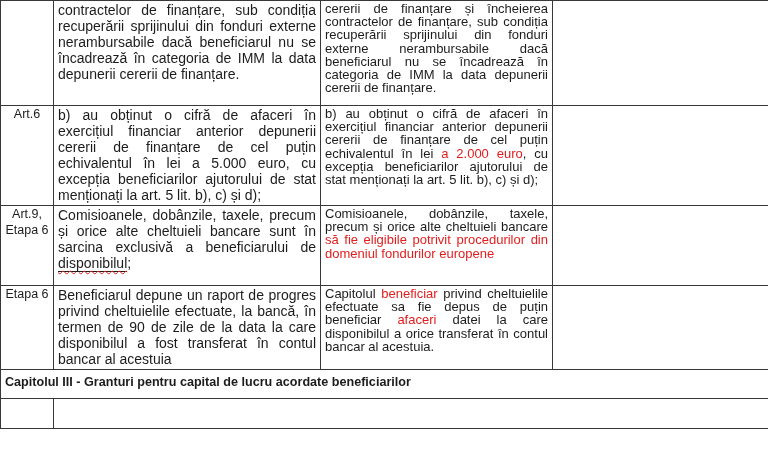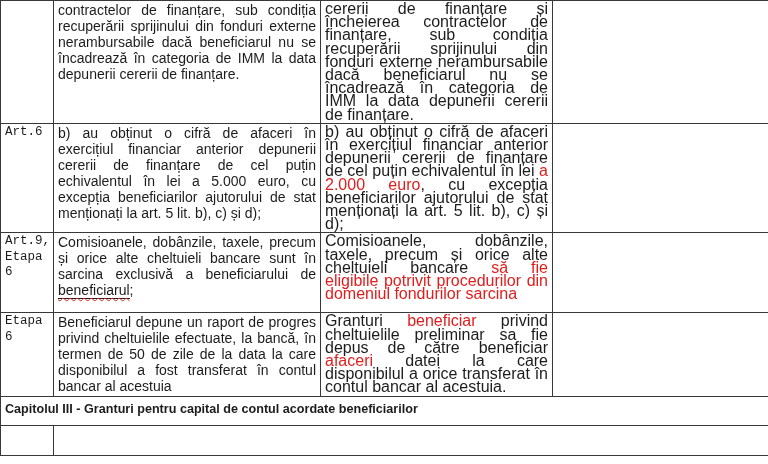--- a/index.html
+++ b/index.html
@@ -15,23 +15,23 @@
   }
   table.doc{
     border-collapse:collapse;table-layout:fixed;width:768px;
   }
   td{
     border:1px solid var(--border);
     vertical-align:top;
     padding:1px 4px 2px 4px;
     overflow:hidden;
   }
-  .cell-ref{font-size:12.5px;line-height:15.5px;text-align:left;font-family:Liberation Mono, monospace;}
+  .cell-ref{font-size:12.5px;line-height:15.5px;text-align:center;}
   .cell-original{font-size:14px;line-height:16px;text-align:justify;}
-  .cell-amended{font-size:16px;line-height:13.2px;text-align:justify;}
+  .cell-amended{font-size:13px;line-height:13.2px;text-align:justify;}
   .cell-notes{}
   .chapter-cell{font-weight:700;font-size:12.6px;line-height:15px;padding:5px 4px 5px 4px;text-align:left;}
   .seg-normal{}
   .seg-red{color:var(--red);}
   .seg-underline{
     border-bottom:1px solid var(--ink);
     text-decoration:underline wavy var(--spell) 1px;
     text-underline-offset:2px;
   }
 </style>
@@ -53,31 +53,31 @@
         <td class="cell-notes"></td>
       </tr>
       <tr style="height: 100px;">
         <td class="cell-ref">Art.6</td>
         <td class="cell-original"><span class="seg-normal">b) au obținut o cifră de afaceri în exercițiul financiar anterior depunerii cererii de finanțare de cel puțin echivalentul în lei a 5.000 euro, cu excepția beneficiarilor ajutorului de stat menționați la art. 5 lit. b), c)  și d);</span></td>
         <td class="cell-amended"><span class="seg-normal">b) au obținut o cifră de afaceri în exercițiul financiar anterior depunerii cererii de finanțare de cel puțin echivalentul în lei </span><span class="seg-red">a 2.000 euro</span><span class="seg-normal">, cu excepția beneficiarilor ajutorului de stat menționați la art. 5 lit. b), c)  și d);</span></td>
         <td class="cell-notes"></td>
       </tr>
       <tr style="height: 80px;">
         <td class="cell-ref">Art.9, Etapa 6</td>
-        <td class="cell-original"><span class="seg-normal">Comisioanele, dobânzile, taxele, precum și orice alte cheltuieli bancare sunt în sarcina exclusivă a beneficiarului de </span><span class="seg-underline">beneficiarul</span><span class="seg-normal">;</span></td>
-        <td class="cell-amended"><span class="seg-normal">Comisioanele, dobânzile, taxele, precum și orice alte cheltuieli bancare </span><span class="seg-red">să fie eligibile potrivit procedurilor din domeniul fondurilor sarcina</span></td>
+        <td class="cell-original"><span class="seg-normal">Comisioanele, dobânzile, taxele, precum și orice alte cheltuieli bancare sunt în sarcina exclusivă a beneficiarului de </span><span class="seg-underline">disponibilul</span><span class="seg-normal">;</span></td>
+        <td class="cell-amended"><span class="seg-normal">Comisioanele, dobânzile, taxele, precum și orice alte cheltuieli bancare </span><span class="seg-red">să fie eligibile potrivit procedurilor din domeniul fondurilor europene</span></td>
         <td class="cell-notes"></td>
       </tr>
       <tr style="height: 77px;">
         <td class="cell-ref">Etapa 6</td>
-        <td class="cell-original"><span class="seg-normal">Beneficiarul depune un raport de progres privind cheltuielile efectuate, la bancă, în termen de 50 de zile de la data la care disponibilul a fost transferat în contul bancar al acestuia</span></td>
-        <td class="cell-amended"><span class="seg-normal">Granturi </span><span class="seg-red">beneficiar</span><span class="seg-normal"> privind cheltuielile preliminar sa fie depus de către beneficiar </span><span class="seg-red">afaceri</span><span class="seg-normal"> datei la care disponibilul a orice transferat în contul bancar al acestuia.</span></td>
+        <td class="cell-original"><span class="seg-normal">Beneficiarul depune un raport de progres privind cheltuielile efectuate, la bancă, în termen de 90 de zile de la data la care disponibilul a fost transferat în contul bancar al acestuia</span></td>
+        <td class="cell-amended"><span class="seg-normal">Capitolul </span><span class="seg-red">beneficiar</span><span class="seg-normal"> privind cheltuielile efectuate sa fie depus de puțin beneficiar </span><span class="seg-red">afaceri</span><span class="seg-normal"> datei la care disponibilul a orice transferat în contul bancar al acestuia.</span></td>
         <td class="cell-notes"></td>
       </tr>
       <tr style="height: 29px;">
-        <td class="chapter-cell" colspan="4">Capitolul III - Granturi pentru capital de contul acordate beneficiarilor</td>
+        <td class="chapter-cell" colspan="4">Capitolul III - Granturi pentru capital de lucru acordate beneficiarilor</td>
       </tr>
       <tr style="height: 30px;">
         <td class="cell-ref"></td>
         <td class="cell-notes" colspan="3"></td>
       </tr>
     </tbody>
 </table>
 
 </body></html>

